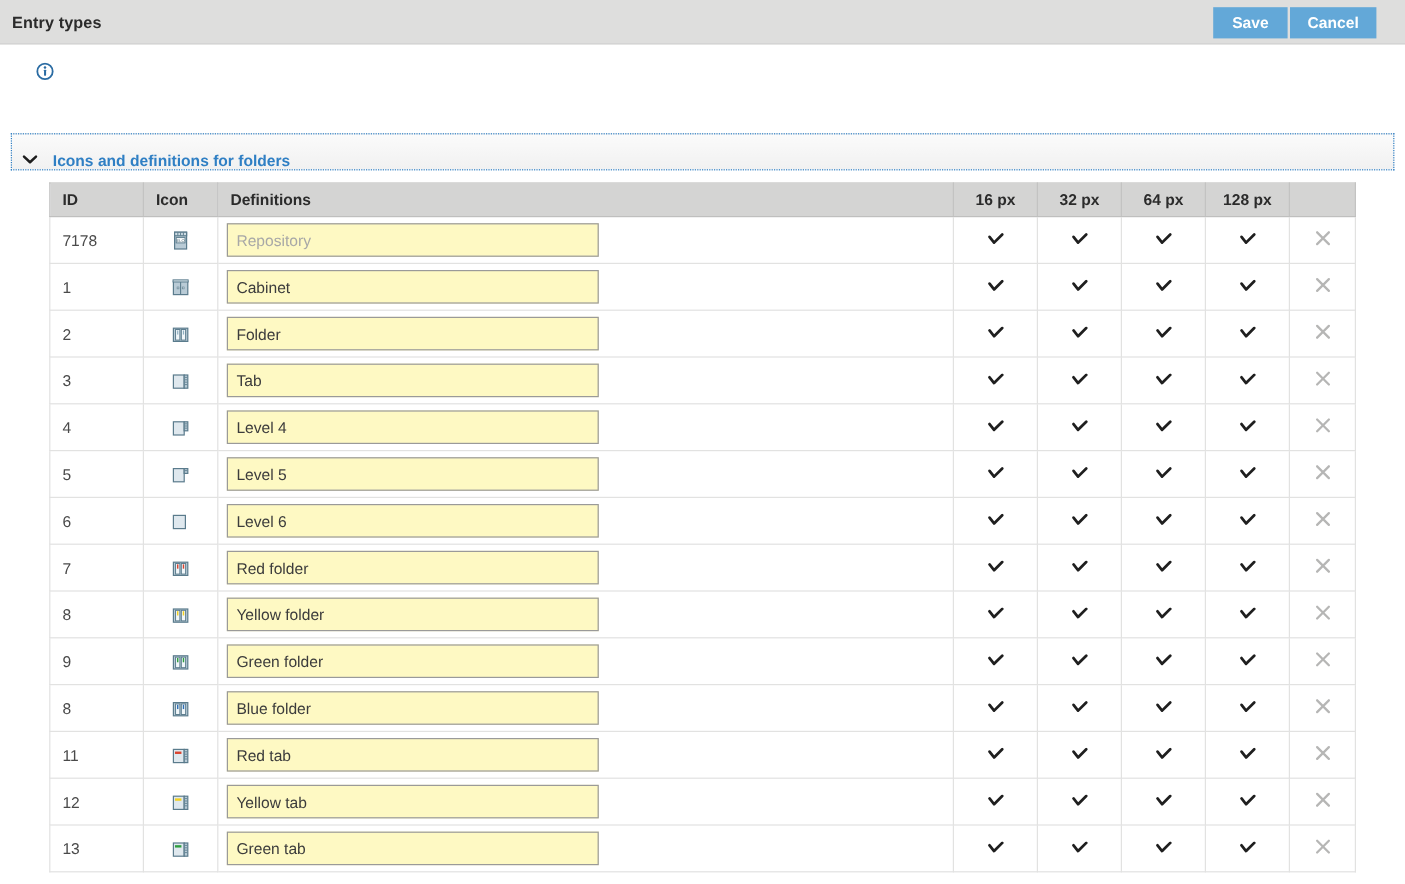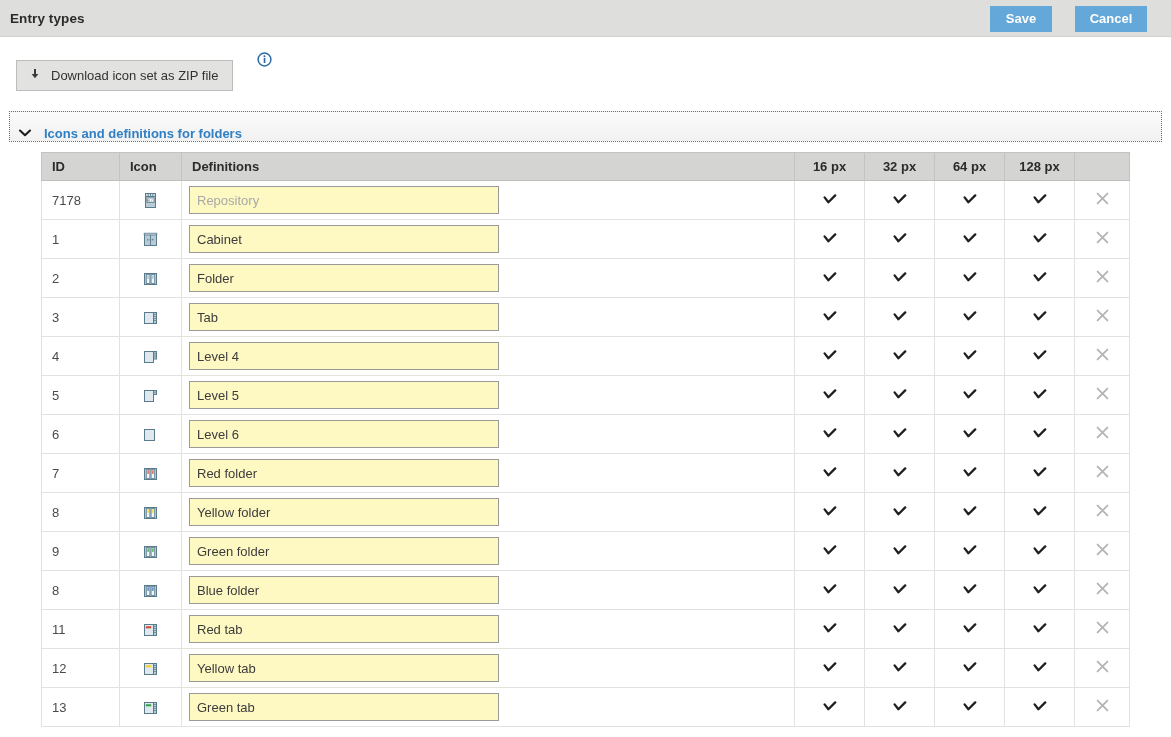--- a/index.html
+++ b/index.html
@@ -42,21 +42,20 @@
     border: none;
     font-family: "Liberation Sans", sans-serif;
     font-size: 13px;
     font-weight: bold;
     padding: 0 14px;
     height: 26px;
     line-height: 26px;
     cursor: pointer;
     min-width: 62px;
     text-align: center;
-    margin-left: 21px;
   }
   .btn-primary.cancel { min-width: 72px; }
 
   
   .toolbar {
     display: flex;
     align-items: center;
     padding: 14px 0 0 16px;
     height: 62px;
     gap: 10px;
@@ -165,28 +164,20 @@
 <div class="titlebar">
   <div class="title">Entry types</div>
   <div class="actions">
     <button class="btn-primary">Save</button>
     <button class="btn-primary cancel">Cancel</button>
   </div>
 </div>
 
 <div class="toolbar">
 
-  <div class="tbtn">
-    <span class="ic">
-      <svg width="12" height="12" viewBox="0 0 12 12">
-        <path d="M5 1 h2 v5 h2.4 L6 10.2 2.6 6 H5 Z" fill="#3a3a3a"></path>
-      </svg>
-    </span>
-    <span>Download icon set as ZIP file</span>
-  </div>
 
 
   <div class="info-wrap">
     <svg width="15" height="15" viewBox="0 0 15 15">
       <circle cx="7.5" cy="7.5" r="6.4" fill="#ffffff" stroke="#2b6ca3" stroke-width="1.5"></circle>
       <circle cx="7.5" cy="4.2" r="1.05" fill="#2b6ca3"></circle>
       <rect x="6.7" y="6.1" width="1.7" height="5" rx="0.4" fill="#2b6ca3"></rect>
     </svg>
   </div>
 

